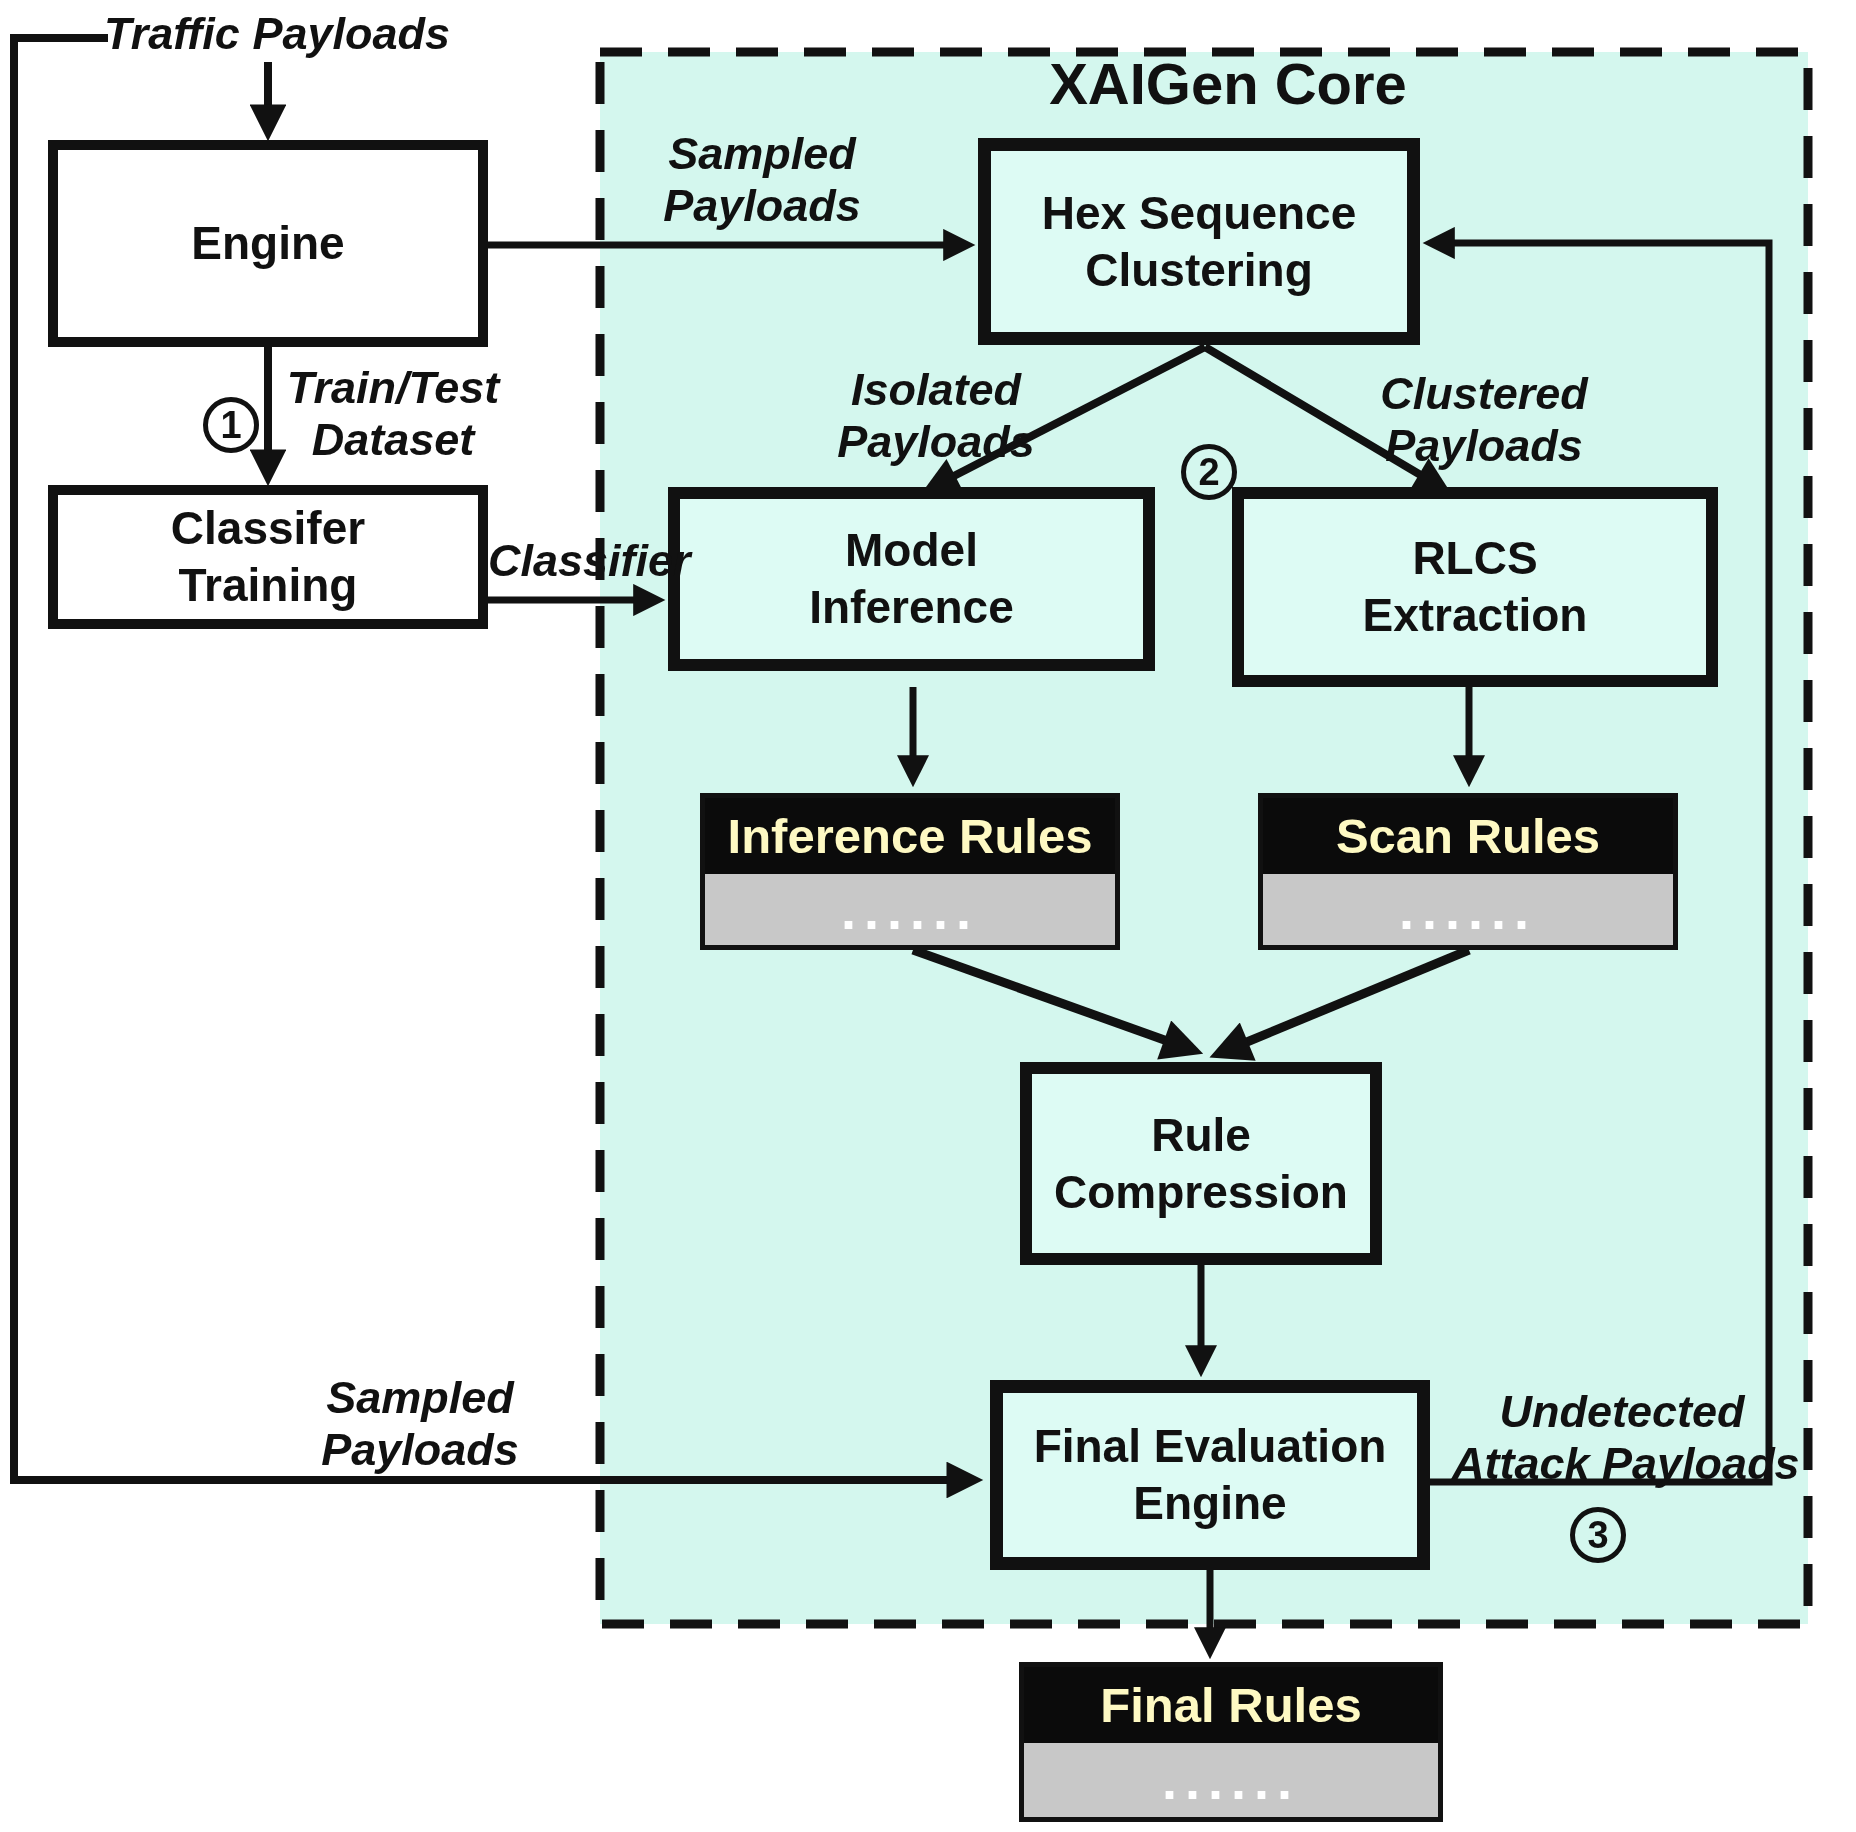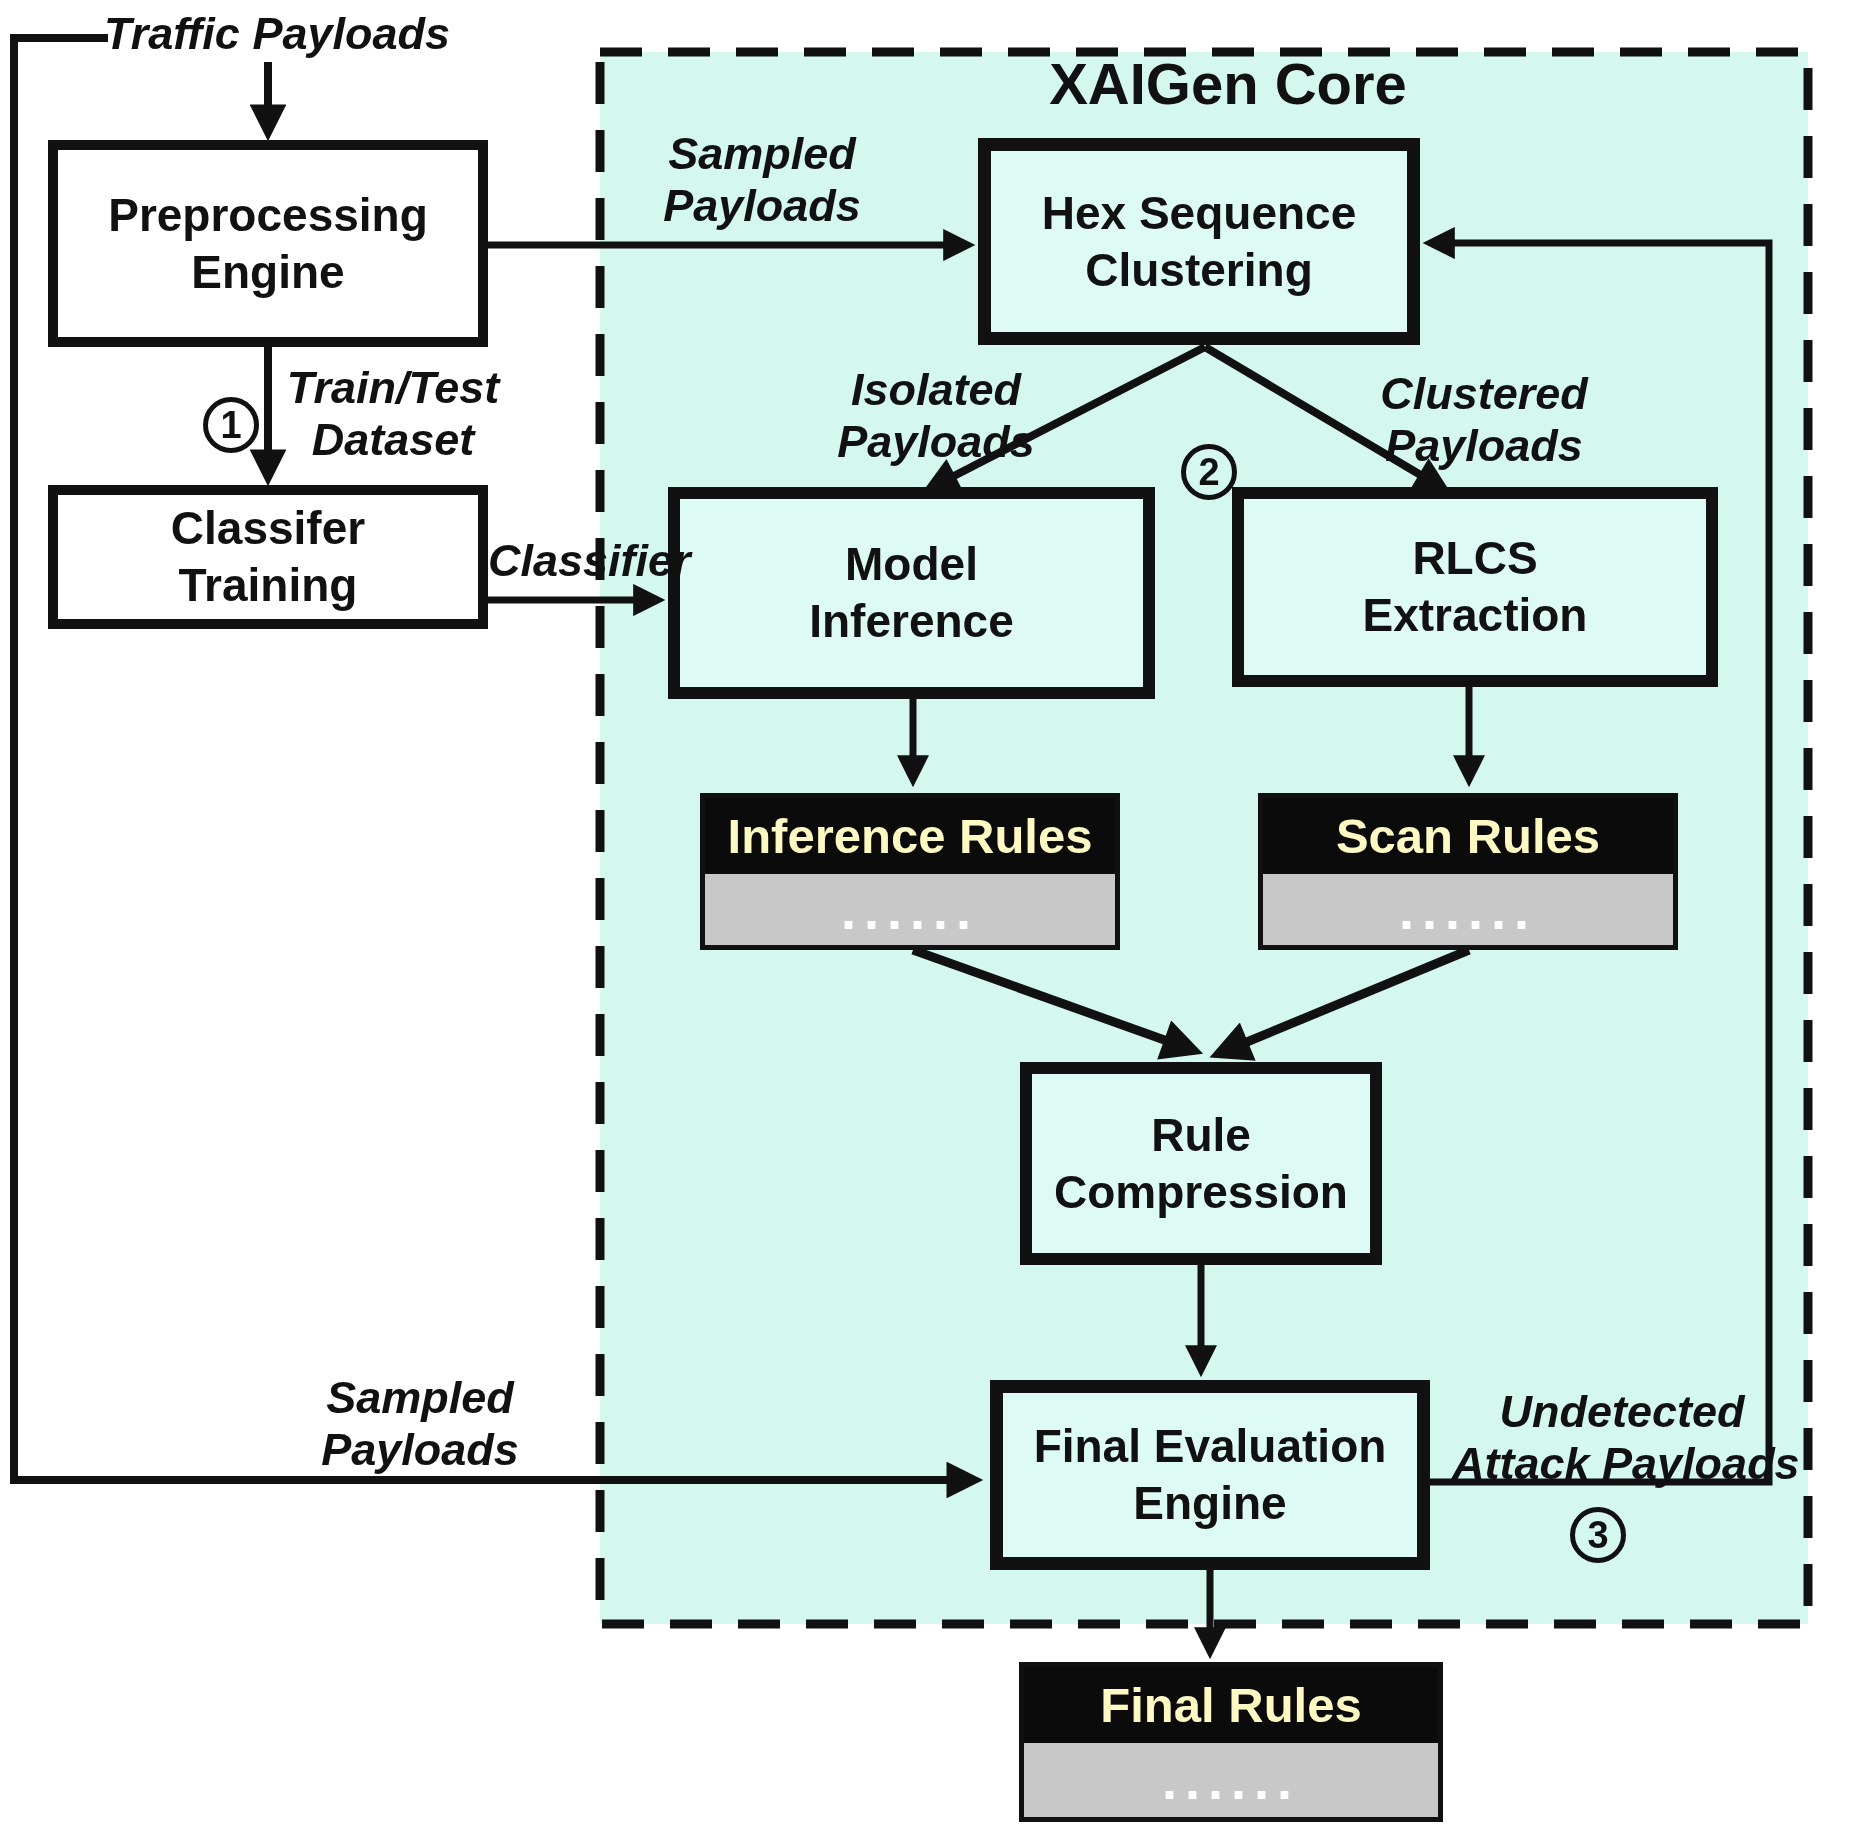--- a/index.html
+++ b/index.html
@@ -73,35 +73,34 @@
     <line x1="1201" y1="1265" x2="1201" y2="1350" stroke="var(--line)" stroke-width="7" marker-end="url(#ah)"></line>
 
     <line x1="1210" y1="1570" x2="1210" y2="1632" stroke="var(--line)" stroke-width="7" marker-end="url(#ah)"></line>
 
     <polyline points="1430,1482 1769,1482 1769,243 1450,243" fill="none" stroke="var(--line)" stroke-width="7" marker-end="url(#ah)"></polyline>
   </svg>
 
   <div class="title" style="left:950px;top:50px;width:556px;">XAIGen Core</div>
 
   <div class="node outer" style="left:48px;top:140px;width:440px;height:207px;">
-    <span>Preprocessing</span>
     <span>Engine</span>
   </div>
 
   <div class="node outer" style="left:48px;top:485px;width:440px;height:144px;">
     <span>Classifer</span>
     <span>Training</span>
   </div>
 
   <div class="node" style="left:978px;top:138px;width:442px;height:207px;border-width:13px;">
     <span>Hex Sequence</span>
     <span>Clustering</span>
   </div>
 
-  <div class="node" style="left:668px;top:487px;width:487px;height:212px;">
+  <div class="node" style="left:668px;top:487px;width:487px;height:184px;">
     <span>Model</span>
     <span>Inference</span>
   </div>
 
   <div class="node" style="left:1232px;top:487px;width:486px;height:200px;">
     <span>RLCS</span>
     <span>Extraction</span>
   </div>
 
   <div class="node" style="left:1020px;top:1062px;width:362px;height:203px;">

